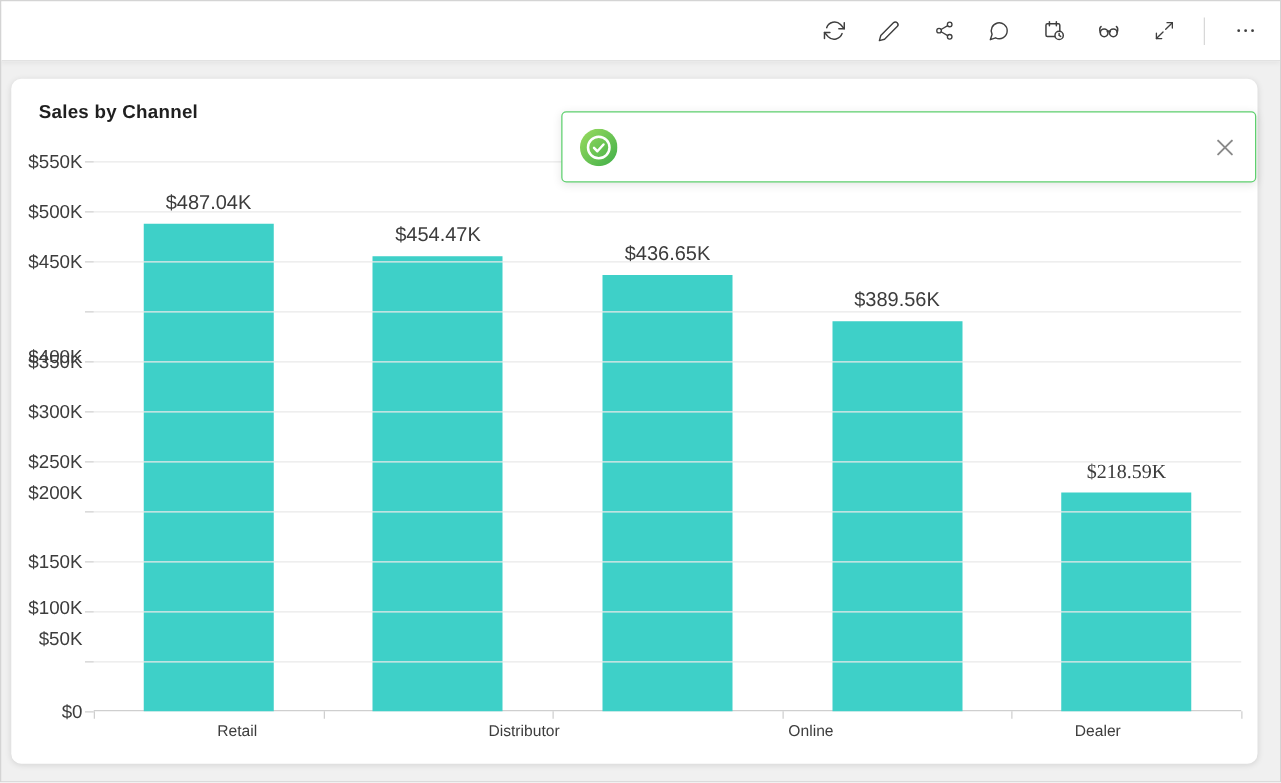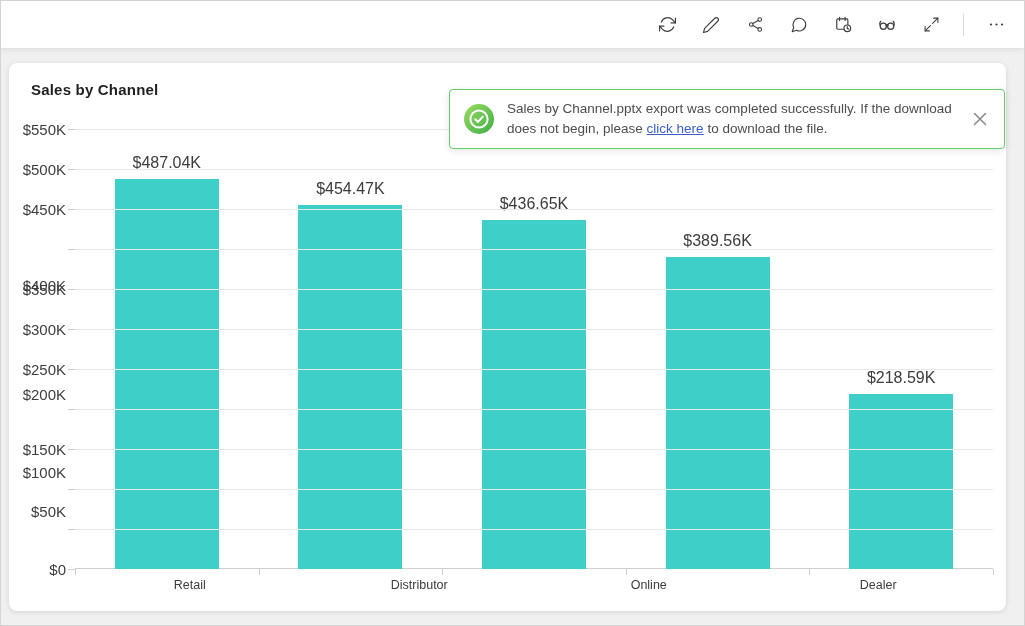--- a/index.html
+++ b/index.html
@@ -144,21 +144,21 @@
       </svg>
     </div>
   </div>
 
   <div class="card">
     <div class="card-title">Sales by Channel</div>
 
     <div class="ylabels" id="ylabels">
         <div class="ylabel" style="top: 498px;">$0</div>
         <div class="ylabel" style="top: 440px;">$50K</div>
-        <div class="ylabel" style="top: 401px; text-align: right;">$100K</div>
+        <div class="ylabel" style="top: 415px; text-align: right;">$100K</div>
         <div class="ylabel" style="top: 378px;">$150K</div>
         <div class="ylabel" style="top: 323px; margin-left: 13px;">$200K</div>
         <div class="ylabel" style="top: 298px;">$250K</div>
         <div class="ylabel" style="top: 258px;">$300K</div>
         <div class="ylabel" style="top: 218px;">$350K</div>
         <div class="ylabel" style="top: 178px; margin-top: 36px;">$400K</div>
         <div class="ylabel" style="top: 138px;">$450K</div>
         <div class="ylabel" style="top: 98px;">$500K</div>
         <div class="ylabel" style="top: 58px;">$550K</div>
       </div>
@@ -177,21 +177,21 @@
           <div class="cat-cell">
             <div class="bar" style="height: 349.32px; background: rgb(62, 208, 200);"></div>
             <div class="bar-value" style="bottom: 356.32px;">$436.65K</div>
           </div>
           <div class="cat-cell">
             <div class="bar" style="height: 311.648px; background: rgb(62, 208, 200);"></div>
             <div class="bar-value" style="bottom: 318.648px;">$389.56K</div>
           </div>
           <div class="cat-cell">
             <div class="bar" style="height: 174.872px; background: rgb(62, 208, 200);"></div>
-            <div class="bar-value" style="bottom: 181.872px;">$218.59K</div>
+            <div class="bar-value" style="bottom: 181.872px; font-family: Liberation Serif, serif;">$218.59K</div>
           </div>
         </div>
     <div class="ytick" style="top: 440px;"></div>
         <div class="gridline" style="top: 400px;"></div>
         <div class="ytick" style="top: 400px;"></div>
         <div class="gridline" style="top: 360px;"></div>
         <div class="ytick" style="top: 360px;"></div>
         <div class="gridline" style="top: 320px;"></div>
         <div class="ytick" style="top: 320px;"></div>
         <div class="gridline" style="top: 280px;"></div>
@@ -230,21 +230,20 @@
         <defs>
           <linearGradient id="gSucc" x1="0" y1="0" x2="1" y2="1">
             <stop offset="0" stop-color="#9bdc5f"></stop>
               <stop offset="1" stop-color="#3fae49"></stop>
           </linearGradient>
         </defs>
         <circle cx="15" cy="15" r="15" fill="url(#gSucc)"></circle>
         <circle cx="15" cy="15" r="8.6" fill="none" stroke="#ffffff" stroke-width="2"></circle>
         <path d="M11.2 15.3l2.7 2.7 4.9-5.4" fill="none" stroke="#ffffff" stroke-width="2" stroke-linecap="round" stroke-linejoin="round"></path>
       </svg>
-      <div class="banner-text"><span>Sales by Channel.pptx export was completed successfully. If the download does not begin, please </span><a class="banner-link">click here</a><span> to download the file.</span></div>
       <div class="banner-close">
         <svg width="16" height="16" viewBox="0 0 16 16" fill="none">
           <line x1="2.5" y1="2.5" x2="13.5" y2="13.5"></line>
             <line x1="13.5" y1="2.5" x2="2.5" y2="13.5"></line>
         </svg>
       </div>
     </div>
   </div>
 
 </div>

